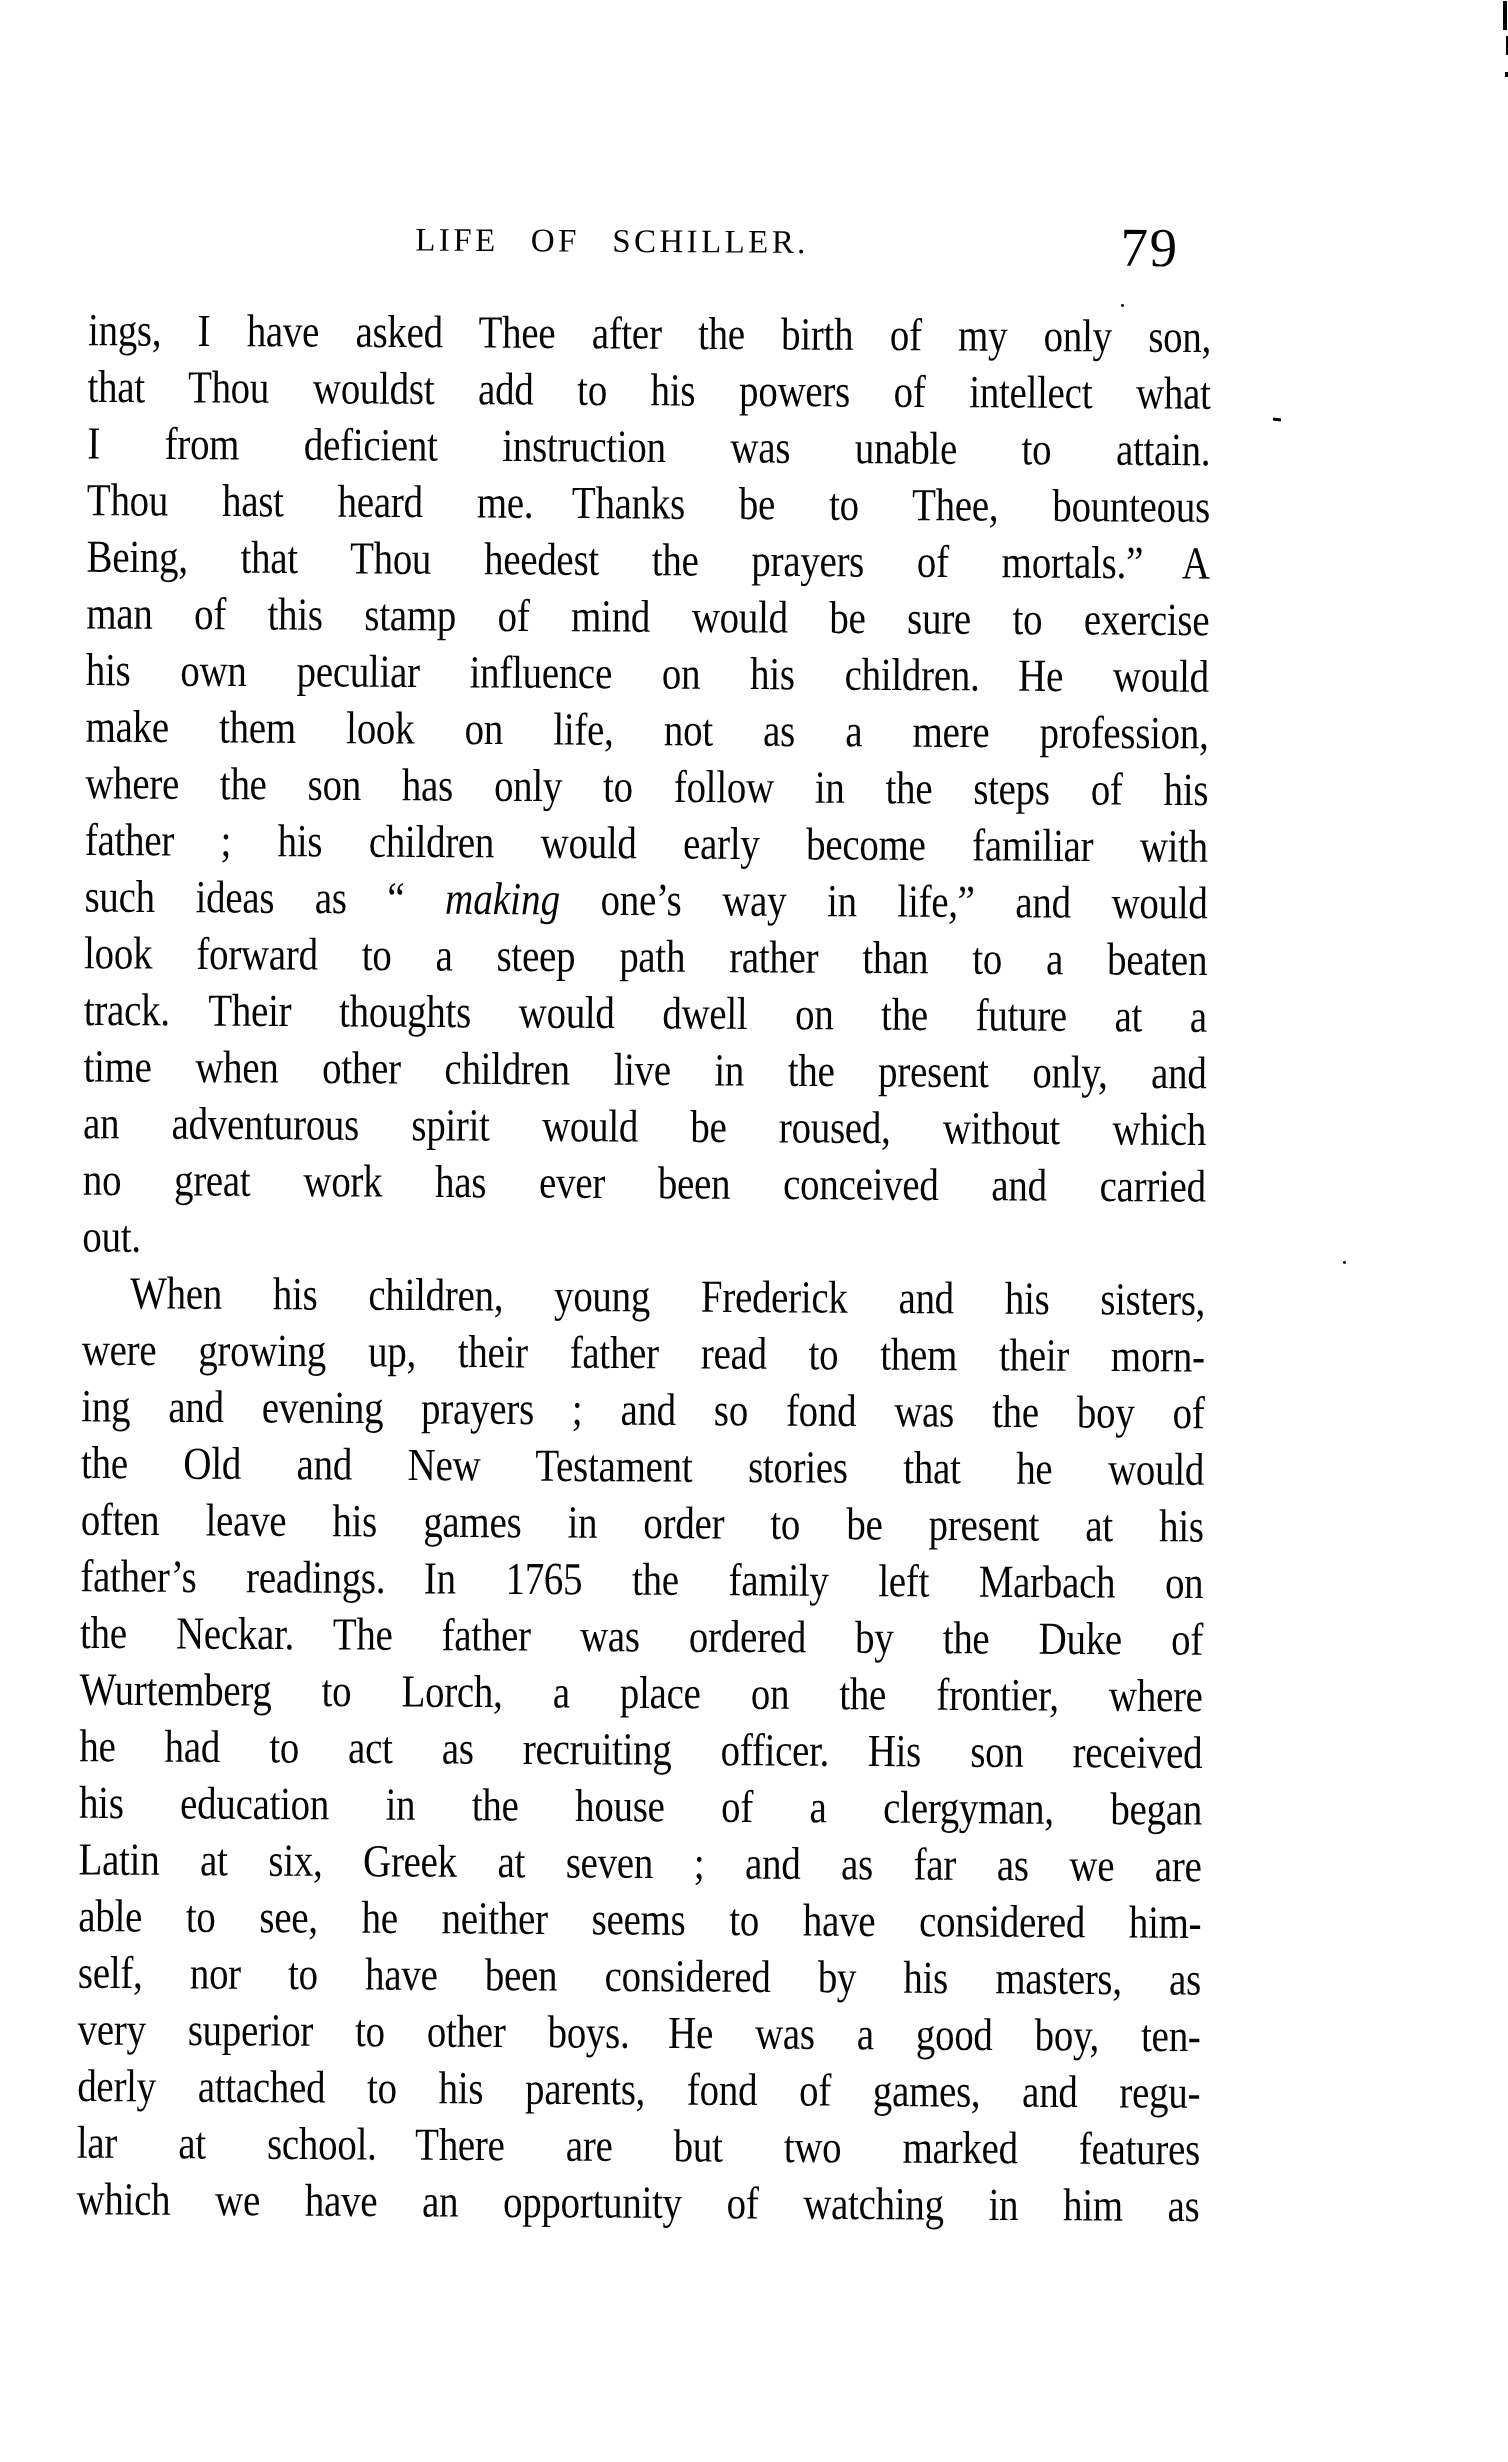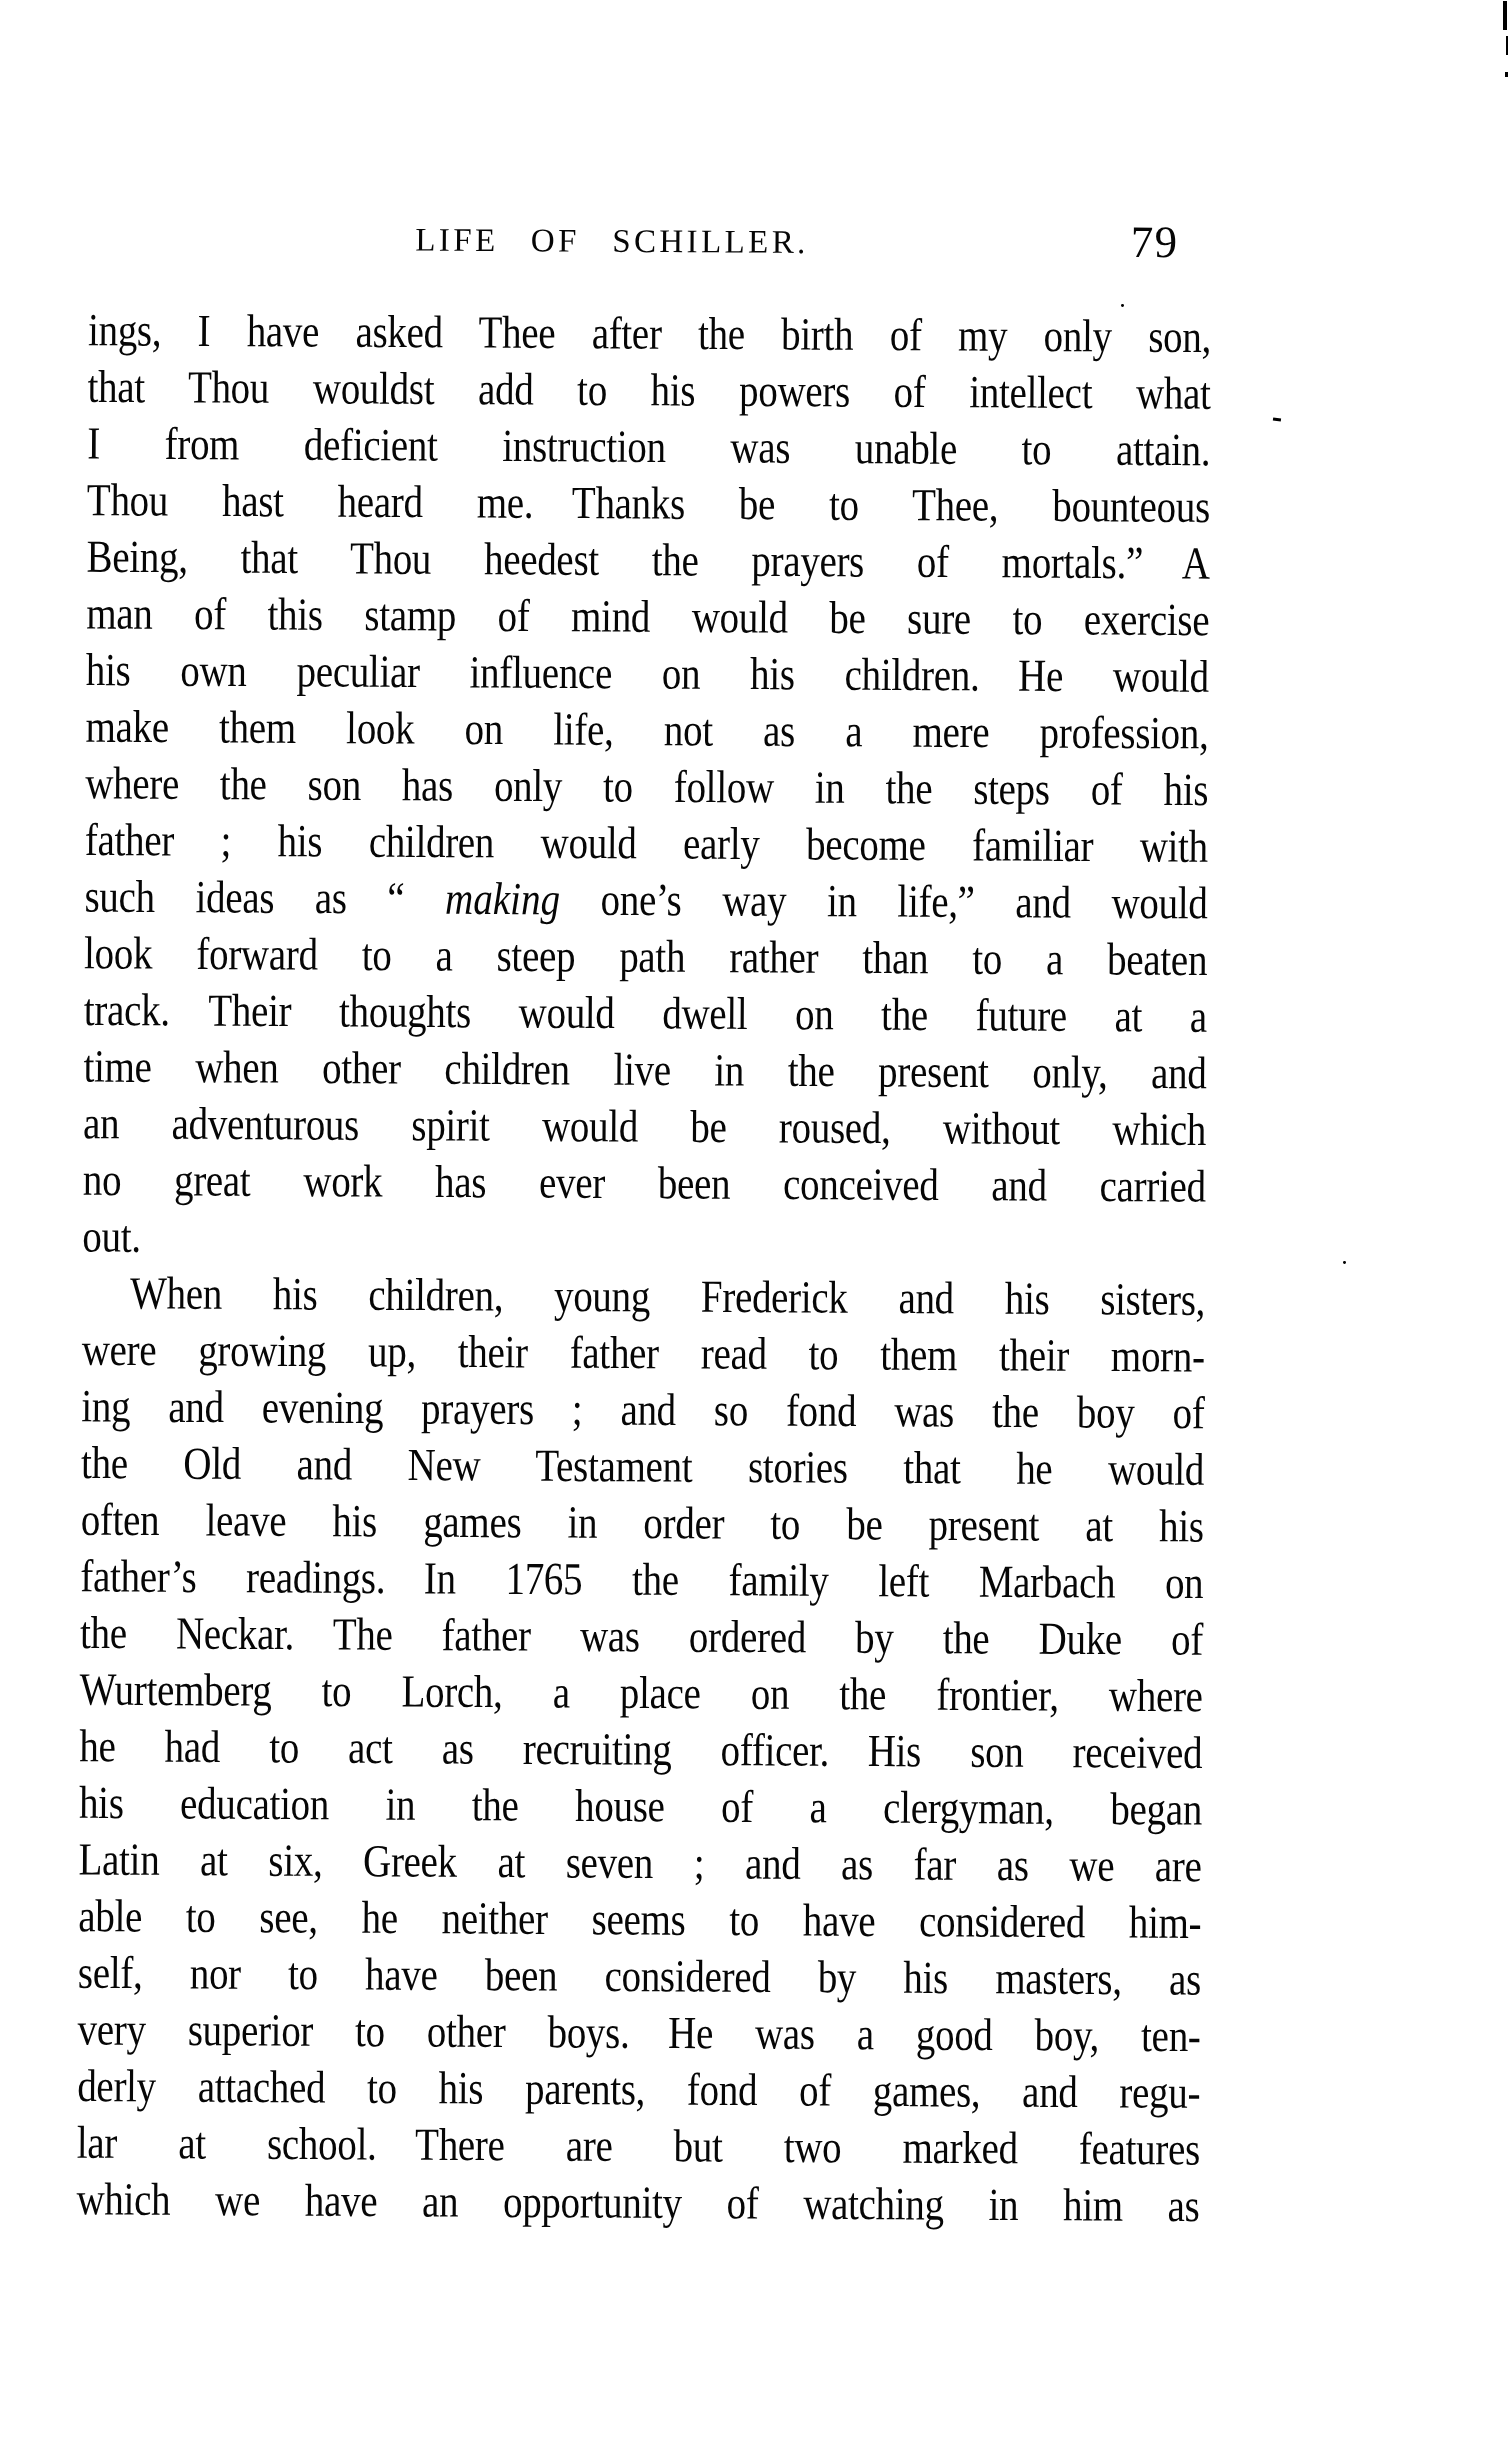--- a/index.html
+++ b/index.html
@@ -37,21 +37,21 @@
     text-align: center;
     font-size: 33px;
     letter-spacing: 3.4px;
     word-spacing: 20.7px;
     white-space: nowrap;
   }
   .page-number {
     position: absolute;
     right: 33px;
     top: -9.6px;
-    font-size: 45px;
+    font-size: 55px;
     letter-spacing: 1.4px;
   }
   .text-block {
     position: absolute;
     left: 90px;
     top: 301px;
     width: 1123px;
     font-size: 39px;
     line-height: 48px;
     letter-spacing: -0.3px;

